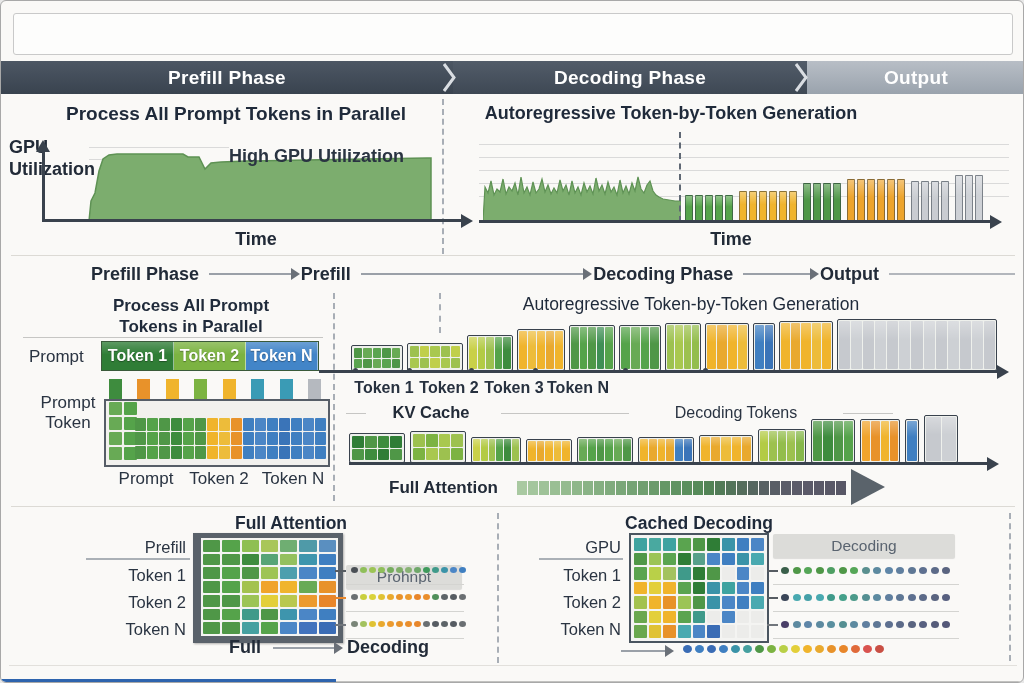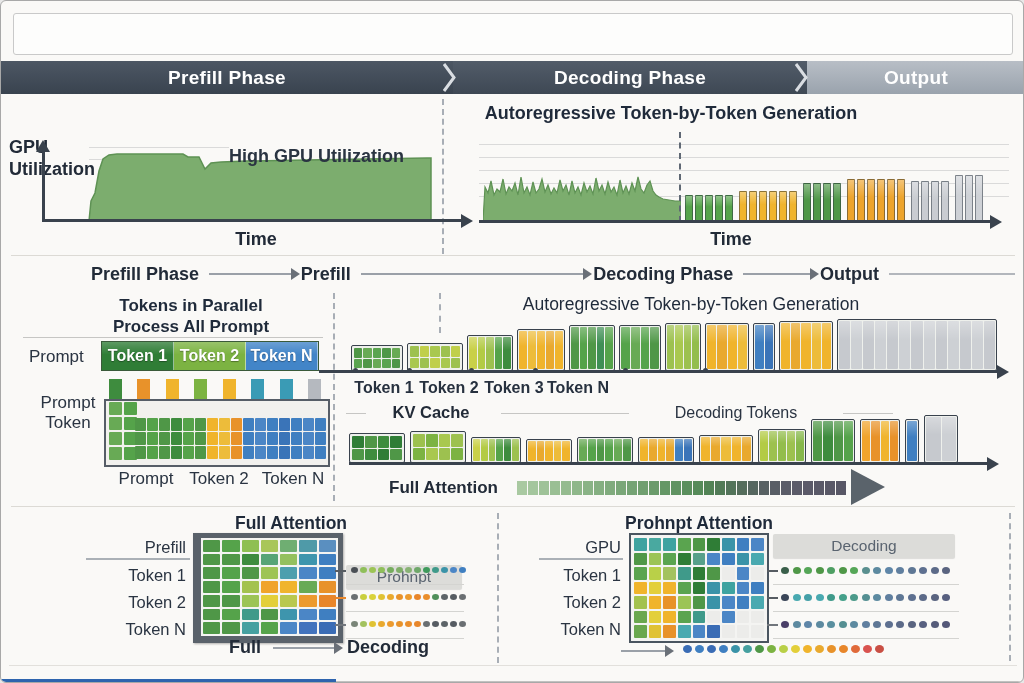--- a/index.html
+++ b/index.html
@@ -137,20 +137,21 @@
   </div>
   <svg class="chev" style="left:440px" viewBox="0 0 16 33">
       <polyline points="3,3 13,16.5 3,30" fill="none" stroke="#d9dde2" stroke-width="3"></polyline>
     </svg>
   <svg class="chev" style="left:792px" viewBox="0 0 16 33">
       <polyline points="3,3 13,16.5 3,30" fill="none" stroke="#d9dde2" stroke-width="3"></polyline>
     </svg>
 
   <div class="abs divider-v" style="left:441px; top:98px; height:155px;"></div>
 
+  <div class="abs heading tl-heading">Process All Prompt Tokens in Parallel</div>
   <div class="abs gpu-label">
     <div>GPU</div>
     <div>Utilization</div>
   </div>
   <div class="abs gridline" style="left:88px; top:146px; width:140px;"></div>
   <div class="abs gridline" style="left:88px; top:158px; width:112px;"></div>
   <svg class="abs" style="left:86px; top:148px;" width="348" height="72">
     <polygon points="2,72 4,52 8,44 12,22 16,10 22,6 30,5 96,5 101,8 112,8 118,20 124,14 134,13 160,12 220,11 280,10 340,9 344,9 344,72" style="fill:var(--green_area); stroke:var(--green_stroke); stroke-width:1.5;"></polygon>
   </svg>
   <div class="abs hgu-label">High GPU Utilization</div>
@@ -226,22 +227,22 @@
     <span class="flow-label">Decoding Phase</span>
     <div class="fl-arrow" style="flex:0.45"></div>
     <span class="flow-label">Output</span>
     <div class="fl-tail" style="flex:0.85"></div>
   </div>
 
   <div class="abs divider-v" style="left:438px; top:292px; height:40px;"></div>
   <div class="abs divider-v" style="left:332px; top:292px; height:208px;"></div>
 
   <div class="abs heading ml-heading">
+    <div>Process All Prompt</div>
     <div>Tokens in Parallel</div>
-    <div>Process All Prompt</div>
   </div>
   <div class="abs thin-line" style="left:22px; top:336px; width:300px;"></div>
   <div class="abs side-label" style="left:28px; top:346px;">Prompt</div>
   <div class="abs tokenbar">
       <div class="tok" style="background-color: rgb(47, 125, 54);">Token 1</div>
       <div class="tok" style="background-color: rgb(124, 179, 66);">Token 2</div>
       <div class="tok" style="background-color: rgb(66, 133, 200);">Token N</div>
     </div>
   <div class="abs stems">
       <div class="stem" style="background-color: rgb(62, 140, 62);"></div>
@@ -670,21 +671,21 @@
       <div class="dot" style="background-color: rgb(86, 92, 98);"></div>
       <div class="dot" style="background-color: rgb(106, 111, 114);"></div>
     </div>
   <div class="underline" style="left:345px; top:637px; width:118px;"></div>
   <div class="abs bl-foot">
     <span class="foot-text">Full</span>
     <div class="mini-arrow"></div>
     <span class="foot-text">Decoding</span>
   </div>
 
-  <div class="abs bq-title" style="left:588px; top:512px; width:220px;">Prohnpt Attention</div>
+  <div class="abs bq-title" style="left:588px; top:512px; width:220px;">Cached Decoding</div>
   <div class="rowlab" style="left:540px; top:537px; width:80px;">GPU</div>
   <div class="abs" style="left:538px; top:557px; width:84px; height:2px; background:#aab0b6;"></div>
   <div class="rowlab" style="left:540px; top:565px; width:80px;">Token 1</div>
   <div class="rowlab" style="left:540px; top:592px; width:80px;">Token 2</div>
   <div class="rowlab" style="left:540px; top:619px; width:80px;">Token N</div>
   <div class="abs br-frame">
     <div class="matrix" style="grid-template-columns: repeat(9, 1fr);">
         <div style="background-color: rgb(63, 163, 160);"></div>
         <div style="background-color: rgb(73, 169, 160);"></div>
         <div style="background-color: rgb(63, 163, 160);"></div>

